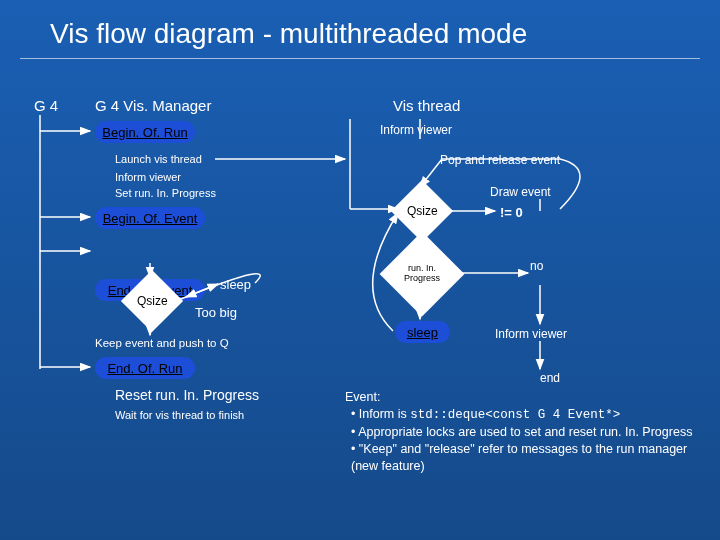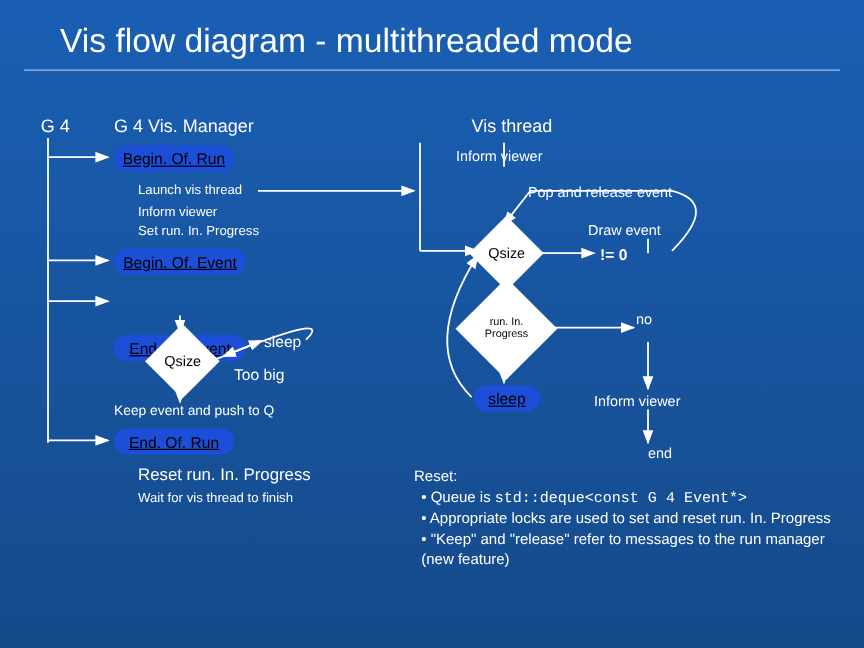--- a/index.html
+++ b/index.html
@@ -93,23 +93,23 @@
       <span style="font-size:9px; text-align:center; line-height:1.1;">run. In. Progress</span>
     </div>
   <div class="lbl" style="left:530px; top:200px; font-size:12px;">no</div>
   <div class="box" style="left:395px; top:262px; width:55px; height:22px;">
       <span>sleep</span>
     </div>
   <div class="lbl" style="left:495px; top:268px; font-size:12px;">Inform viewer</div>
   <div class="lbl" style="left:540px; top:312px; font-size:12px;">end</div>
 
   <div class="notes" style="left:345px; top:330px; width:355px;">
-    <div>Reset:</div>
+    <div>Event:</div>
     <ul>
-      <li><span>Queue is </span><span class="mono">std::deque&lt;const G 4 Event*&gt;</span></li>
+      <li><span>Inform is </span><span class="mono">std::deque&lt;const G 4 Event*&gt;</span></li>
       <li>Appropriate locks are used to set and reset run. In. Progress</li>
       <li>"Keep" and "release" refer to messages to the run manager (new feature)</li>
     </ul>
   </div>
 
   <svg class="arrows" width="720" height="460">
     <defs>
       <marker id="ah" markerWidth="8" markerHeight="8" refX="7" refY="3" orient="auto">
         <path d="M0,0 L8,3 L0,6 Z" fill="#fff"></path>
       </marker>

